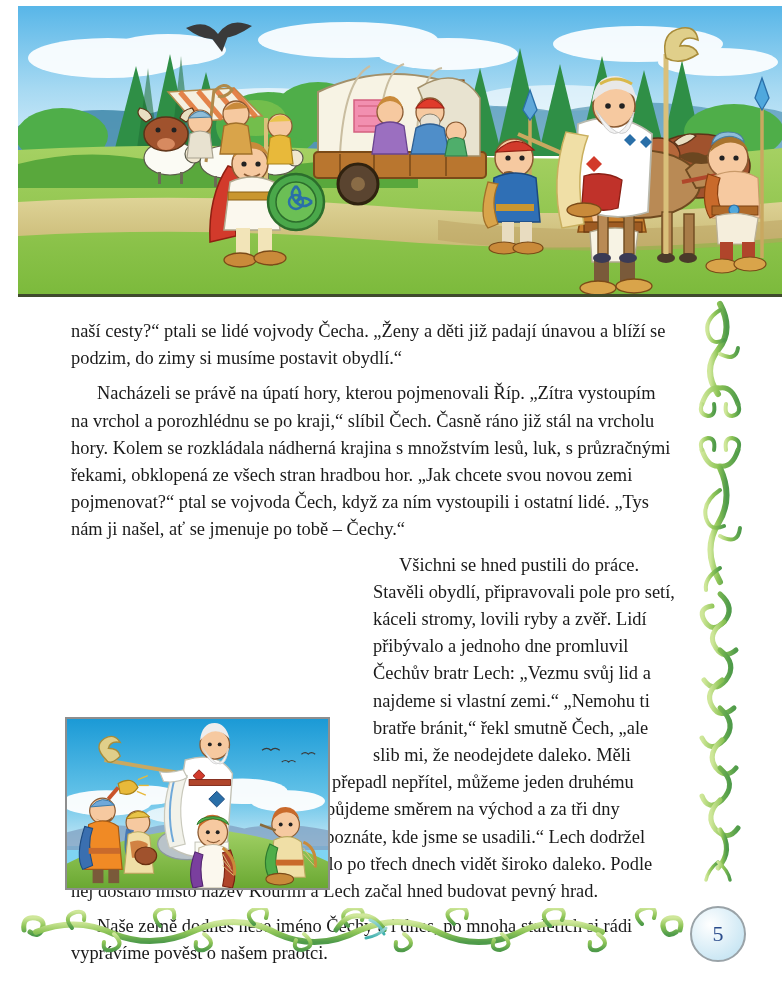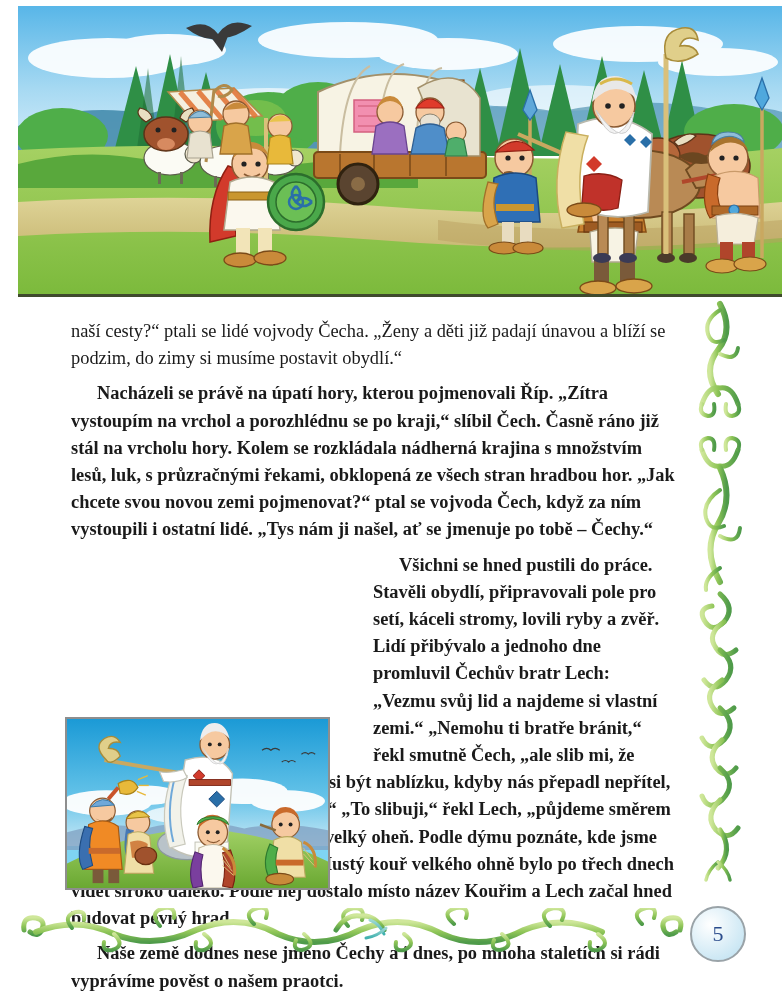--- a/index.html
+++ b/index.html
@@ -29,21 +29,21 @@
     position: absolute;
     left: 63px; top: 310px;
     width: 620px;
     font-size: 18.4px;
     line-height: 27.2px;
     color: #1a1a1a;
     text-align: left;
     hyphens: none;
   }
   .textcol p { margin: 8px; }
-  .textcol p.indent { text-indent: 26px; font-weight: bold; }
+  .textcol p.indent { text-indent: 26px; }
 
   
   .float-left-ill {
     float: left;
     width: 288px;
     height: 183px;
     shape-outside: margin-box;
     margin: 6px 14px 4px 0;
   }
 

